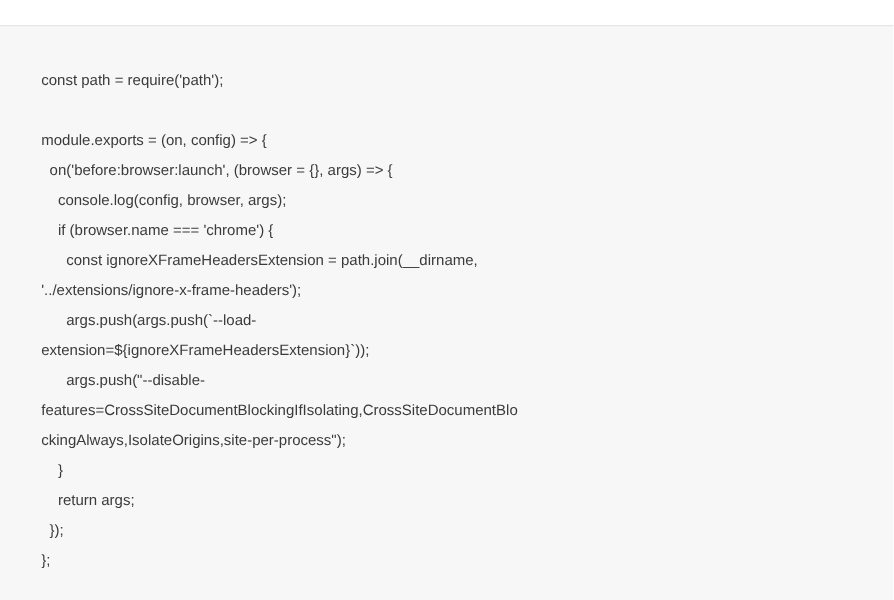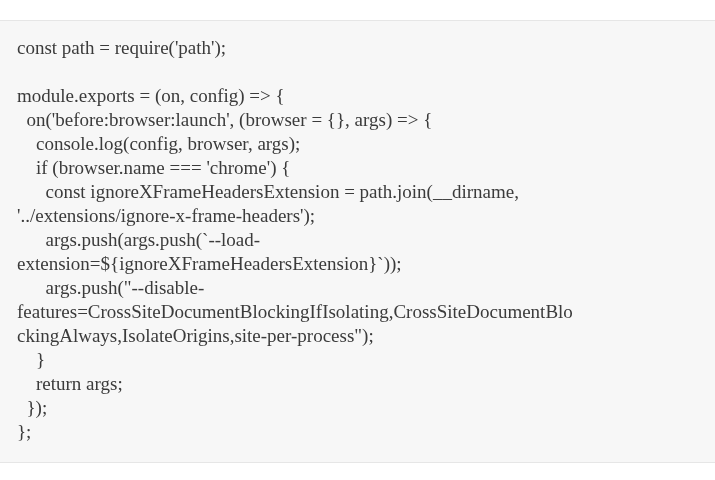--- a/index.html
+++ b/index.html
@@ -20,23 +20,23 @@
     top: 20px;
     left: 0;
     right: 0;
     box-sizing: border-box;
     background: #f7f7f7;
     border-top: 1px solid #e6e6e6;
     border-bottom: 1px solid #e6e6e6;
     padding: 15px 17px 18px 17px;
   }
   .code-block pre {
-    margin: 0;
-    font-family: Liberation Serif, serif;
-    font-size: 19px;
+    margin: 16px;
+    font-family: Liberation Sans, sans-serif;
+    font-size: 12px;
     line-height: 24px;
     color: #3b3b3b;
     white-space: pre;
     overflow: hidden;
   }
 </style>
 </head>
 <body>
 
 <div class="page">

